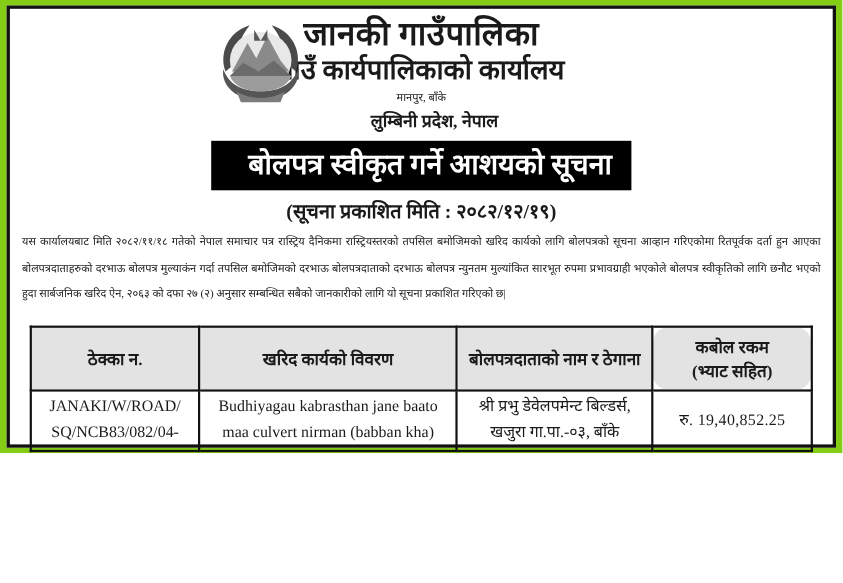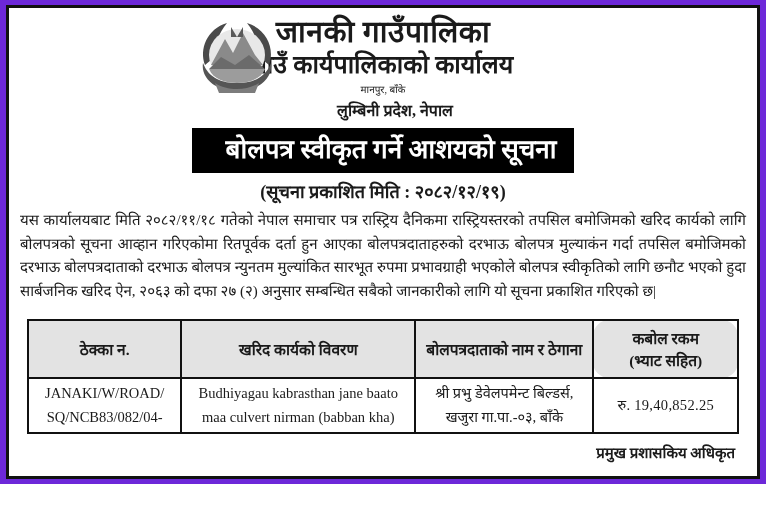--- a/index.html
+++ b/index.html
@@ -5,22 +5,22 @@
   html, body {
     margin: 0;
     padding: 0;
     background: #ffffff;
     font-family: "Liberation Serif", "DejaVu Serif", serif;
     color: #1a1a1a;
   }
   .page {
     position: relative;
     width: 766px;
-    height: 484px;
-    background: #6d28d9;
+    height: 412px;
+    background: #84cc16;
     overflow: hidden;
   }
   .doc-border {
     position: absolute;
     left: 6px; top: 5px; right: 6px; bottom: 5px;
     border: 3px solid #111111;
     background: #ffffff;
     box-sizing: border-box;
   }
   
@@ -72,21 +72,21 @@
   }
   .pub-date {
     text-align: center;
     font-size: 18px;
     font-weight: bold;
     margin-top: 6px;
   }
   
   .notice-body {
     margin: 6px 11px 16px 11px;
-    font-size: 15px;
+    font-size: 10px;
     line-height: 23.5px;
     text-align: justify;
   }
   
   table.bids {
     border-collapse: collapse;
     width: 712px;
     margin: 7px auto 0 auto;
     table-layout: fixed;
   }

